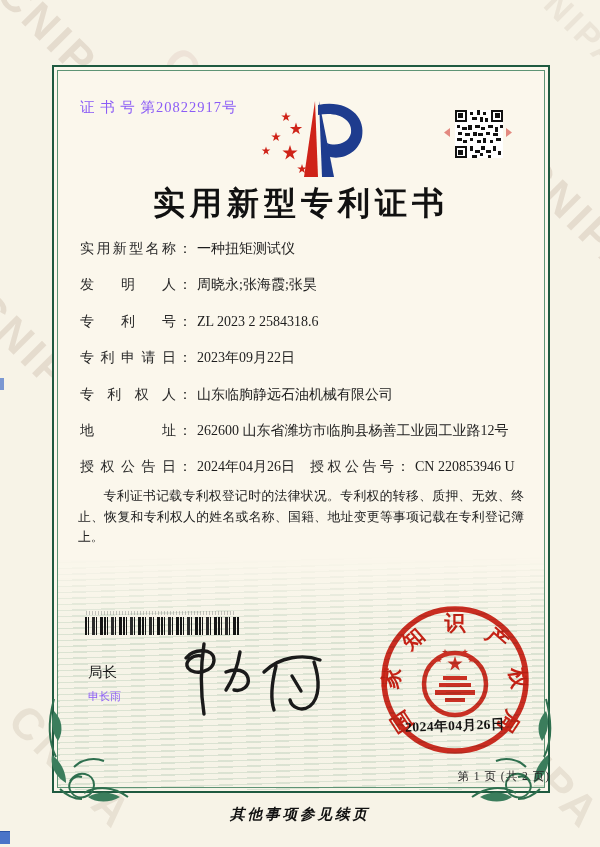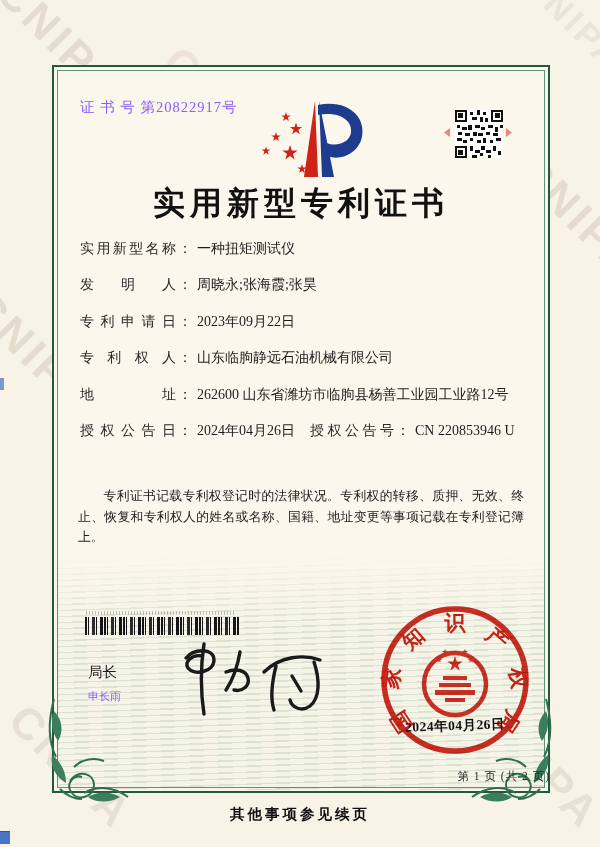--- a/index.html
+++ b/index.html
@@ -115,21 +115,21 @@
   .ornament.bl{left:40px;top:697px;}
   .ornament.br{left:468px;top:697px;transform:scaleX(-1);}
 
   
   .page-info{
     position:absolute;left:52px;top:769px;width:498px;text-align:right;
     font-size:11.5px;color:#2a2a2a;letter-spacing:1px;
   }
   .continuation{
     position:absolute;left:0;top:805px;width:600px;text-align:center;
-    font-size:14.5px;font-weight:bold;letter-spacing:3px;color:#111;
+    font-size:14.5px;font-weight:bold;letter-spacing:3px;color:#111;font-style:italic;
   }
 
   
   .artifact1{position:absolute;left:0;top:378px;width:4px;height:12px;background:#7b97d2;}
   .artifact2{position:absolute;left:0;top:831px;width:10px;height:12px;background:#4a74c8;border-top:1px solid #2d55a5;}
 </style>
 </head>
 <body>
 
 <div class="wm w1">CNIPA</div>
@@ -224,20 +224,23 @@
 <div class="title">实用新型专利证书</div>
 
 <div class="fields">
   <div class="frow">
     <span class="flabel">实用新型名称</span><span class="colon">：</span><span class="fvalue">一种扭矩测试仪</span>
   </div>
   <div class="frow">
     <span class="flabel">发明人</span><span class="colon">：</span><span class="fvalue">周晓永;张海霞;张昊</span>
   </div>
   <div class="frow">
+    <span class="flabel">专利号</span><span class="colon">：</span><span class="fvalue">ZL 2023 2 2584318.6</span>
+  </div>
+  <div class="frow">
     <span class="flabel">专利申请日</span><span class="colon">：</span><span class="fvalue">2023年09月22日</span>
   </div>
   <div class="frow">
     <span class="flabel">专利权人</span><span class="colon">：</span><span class="fvalue">山东临朐静远石油机械有限公司</span>
   </div>
   <div class="frow">
     <span class="flabel">地址</span><span class="colon">：</span><span class="fvalue">262600 山东省潍坊市临朐县杨善工业园工业路12号</span>
   </div>
   <div class="frow">
     <span class="flabel">授权公告日</span><span class="colon">：</span><span class="fvalue">2024年04月26日</span>

